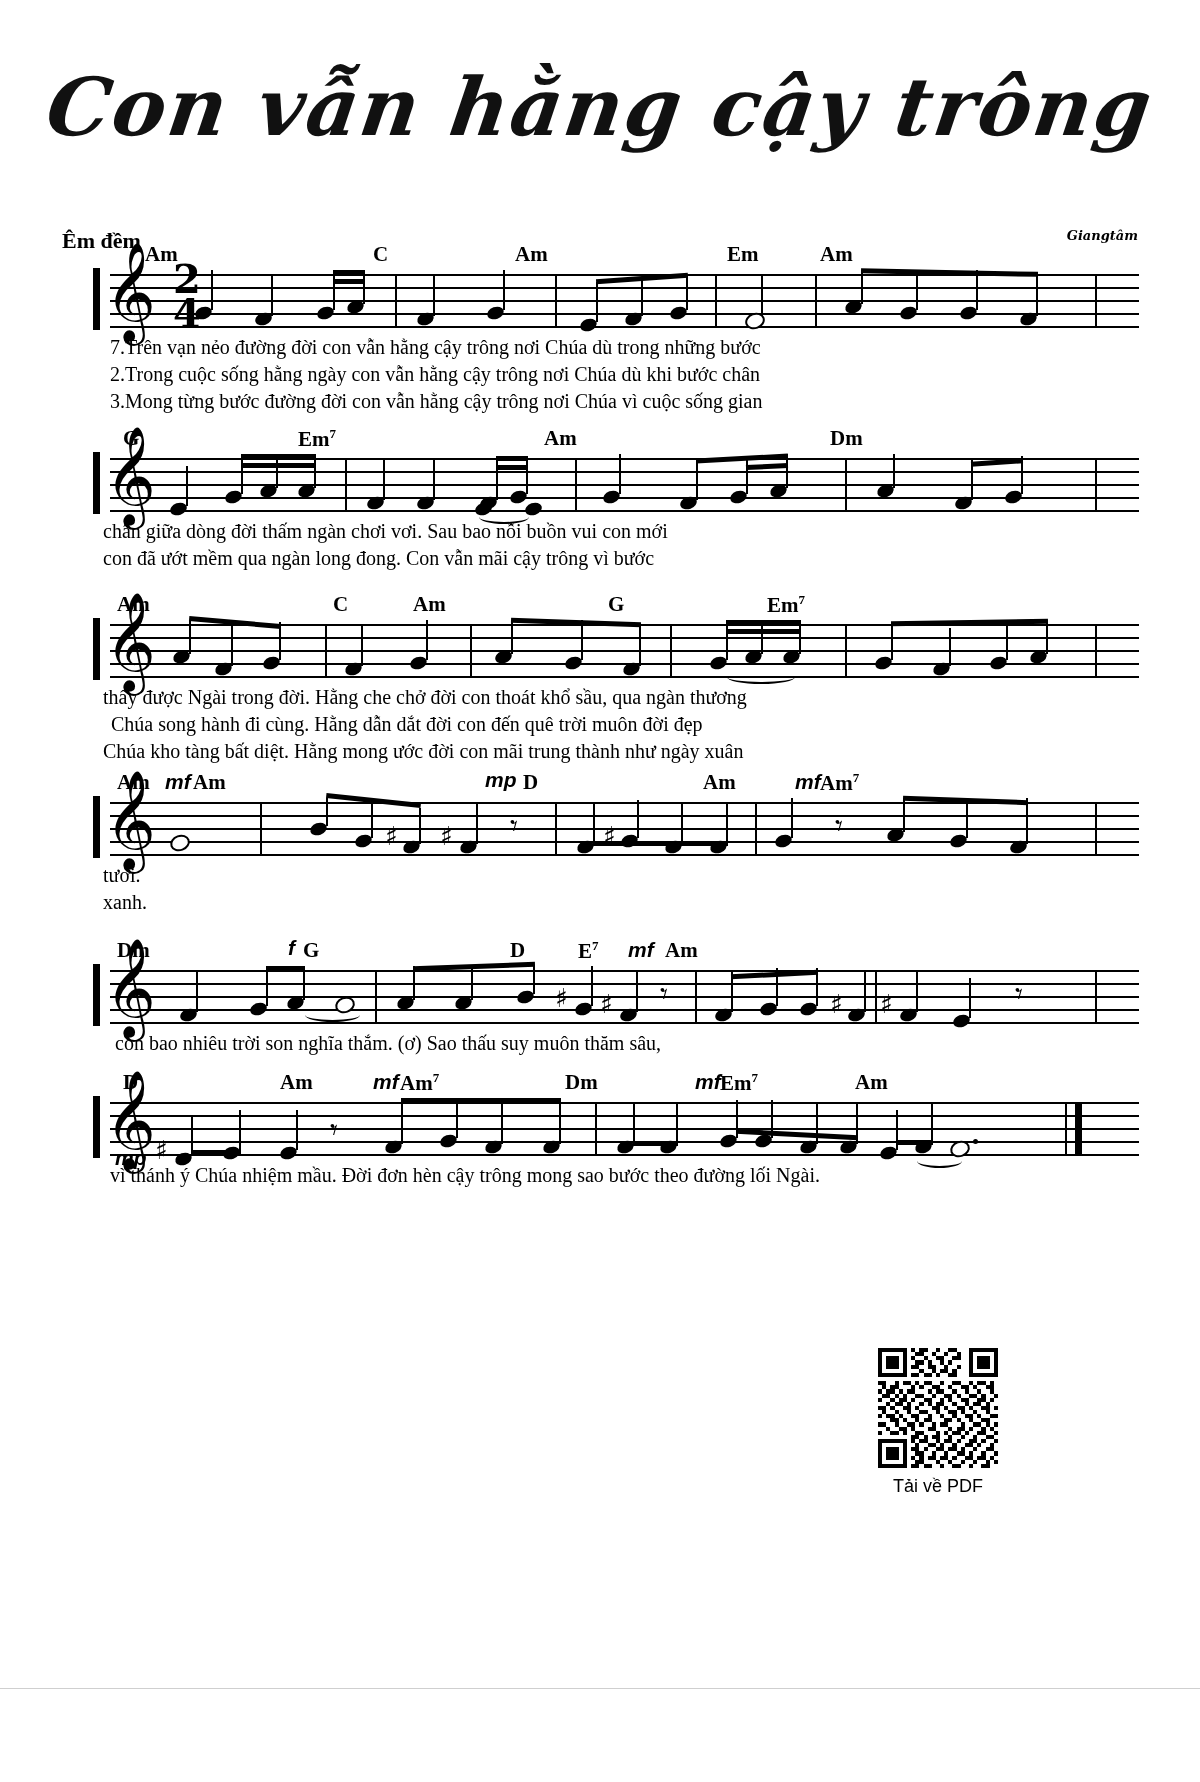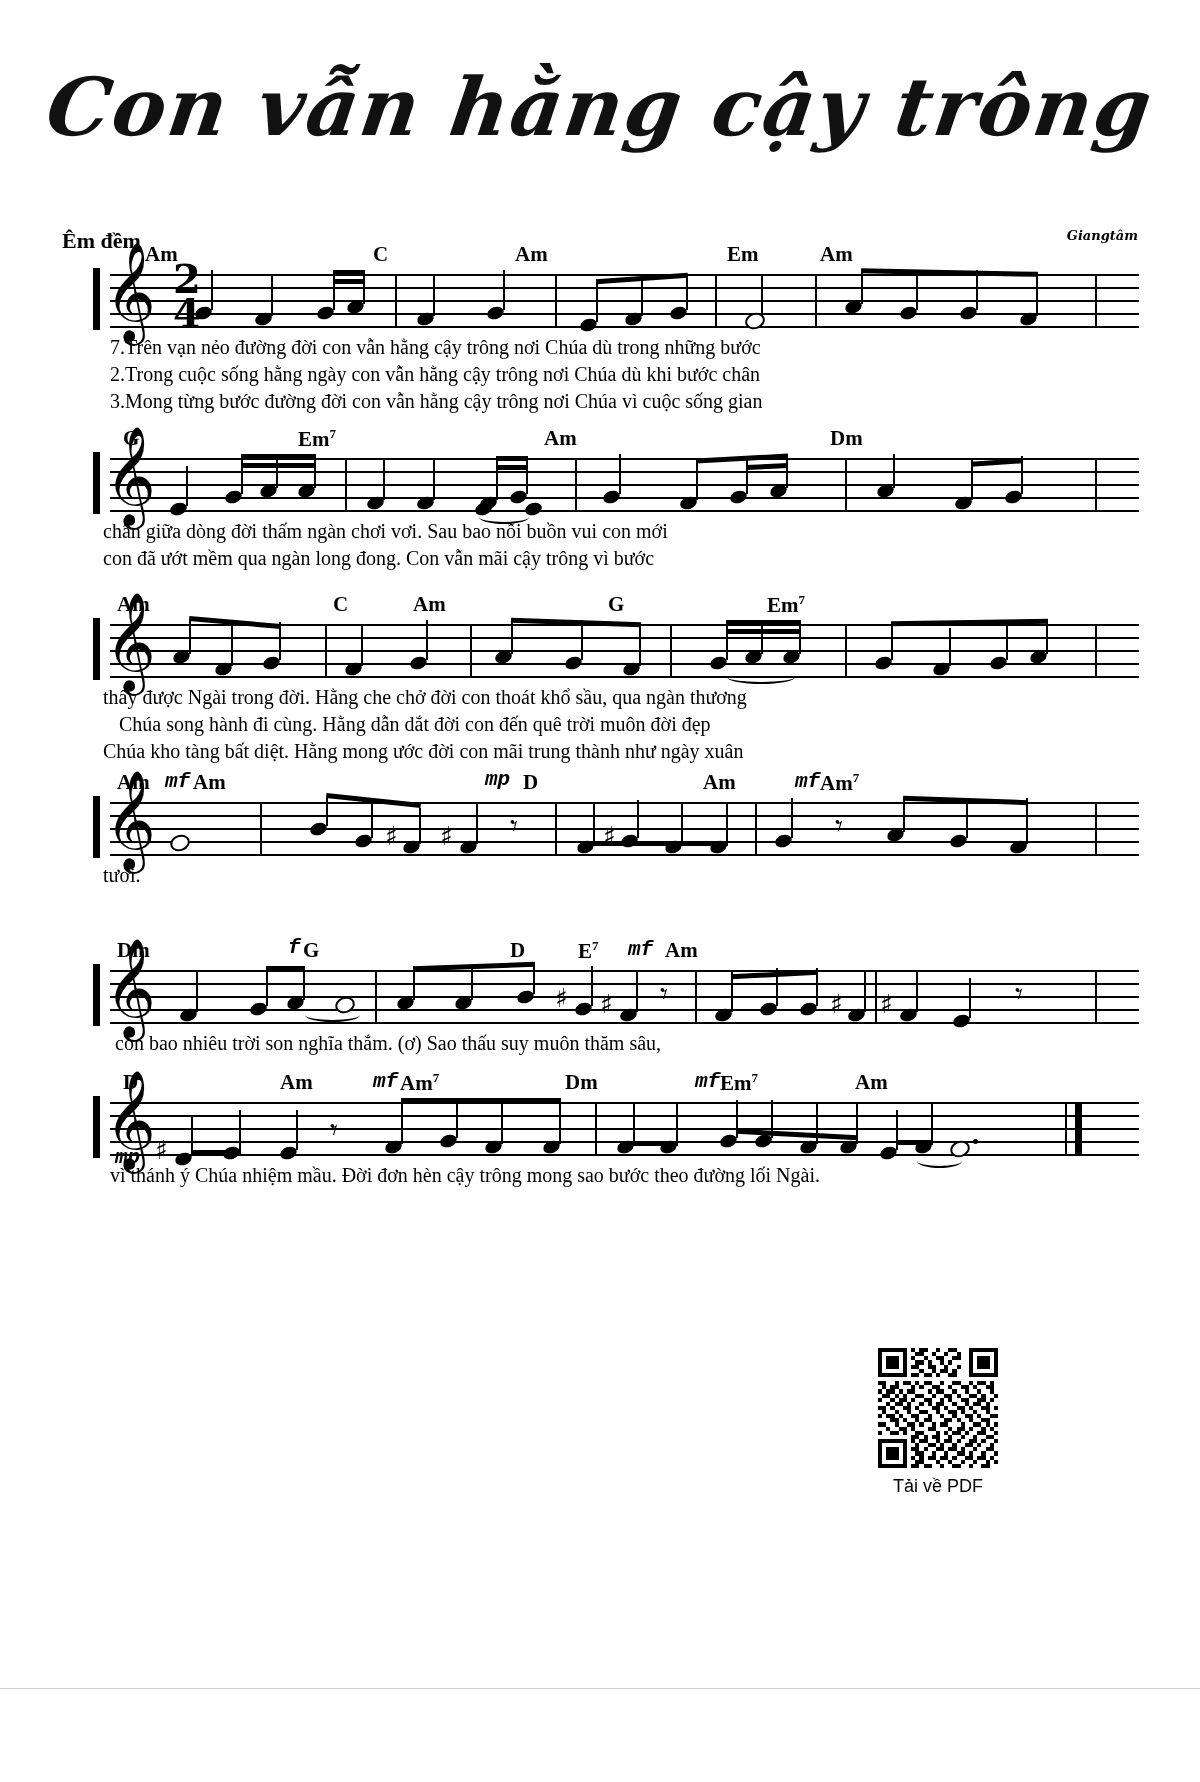--- a/index.html
+++ b/index.html
@@ -61,21 +61,21 @@
   .endbar-thin{position:absolute;width:2px;height:54px;top:4px;background:#000;}
 
   
   .chord{
     position:absolute;font-weight:700;font-size:21px;
     font-family:"Liberation Serif", serif;
   }
   .chord sup{font-size:13px}
   .dyn{
     position:absolute;font-style:italic;font-weight:700;font-size:21px;
-    font-family:Liberation Mono, monospace;
+    font-family:Liberation Sans, sans-serif;
   }
 
   
   .note{position:absolute;width:17px;height:12px;background:#000;border-radius:50%;
         transform:rotate(-20deg);}
   .note.open{background:#fff;border:2.6px solid #000;width:16px;height:12px;}
   .stem{position:absolute;width:2.3px;background:#000;}
   .beam{position:absolute;height:5px;background:#000;}
   .dot{position:absolute;width:5px;height:5px;border-radius:50%;background:#000;}
   .rest{position:absolute;font-size:30px;line-height:20px;font-family:"DejaVu Sans",sans-serif;}
@@ -306,21 +306,21 @@
       <div class="chord" style="left:278px;top:-28px">C</div>
       <div class="chord" style="left:358px;top:-28px">Am</div>
       <div class="chord" style="left:553px;top:-28px">G</div>
       <div class="chord" style="left:712px;top:-28px">Em<sup>7</sup></div>
     </div>
     <div class="lyrics">
       <div class="lyricline">
           <span style="left:48px">thấy được Ngài trong đời. Hằng che chở đời con thoát khổ sầu, qua ngàn thương</span>
         </div>
       <div class="lyricline">
-          <span style="left:64px">Chúa song hành đi cùng. Hằng dẫn dắt đời con đến quê trời muôn đời đẹp</span>
+          <span style="left:56px">Chúa song hành đi cùng. Hằng dẫn dắt đời con đến quê trời muôn đời đẹp</span>
         </div>
       <div class="lyricline">
           <span style="left:48px">Chúa kho tàng bất diệt. Hằng mong ước đời con mãi trung thành như ngày xuân</span>
         </div>
     </div>
   </div>
 
   <div class="system" style="top:780px;">
     <div class="staff">
       <div class="brace"></div>
@@ -374,20 +374,23 @@
       <div class="chord" style="left:138px;top:-28px">Am</div>
       <div class="dyn" style="left:430px;top:-30px">mp</div>
       <div class="chord" style="left:468px;top:-28px">D</div>
       <div class="chord" style="left:648px;top:-28px">Am</div>
       <div class="dyn" style="left:740px;top:-28px">mf</div>
       <div class="chord" style="left:765px;top:-28px">Am<sup>7</sup></div>
     </div>
     <div class="lyrics">
       <div class="lyricline">
           <span style="left:48px">tươi.</span>
+        </div>
+      <div class="lyricline">
+          <span style="left:48px">xanh.</span>
         </div>
     </div>
   </div>
 
   <div class="system" style="top:948px;">
     <div class="staff">
       <div class="brace"></div>
       <div class="line l1"></div>
         <div class="line l2"></div>
         <div class="line l3"></div>

